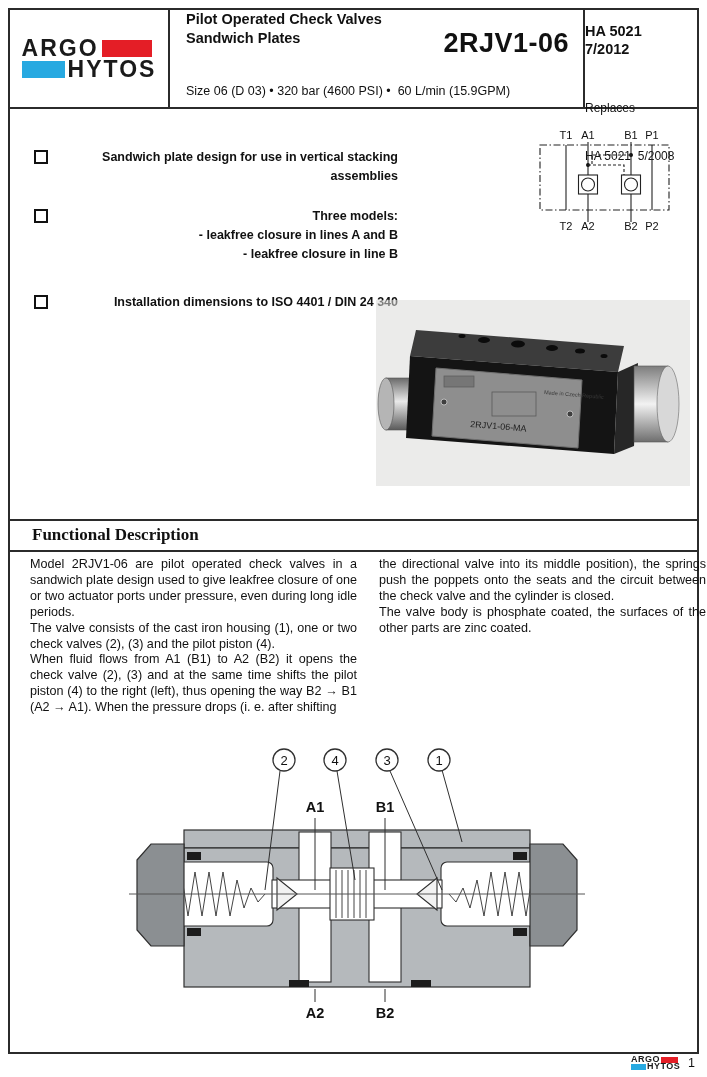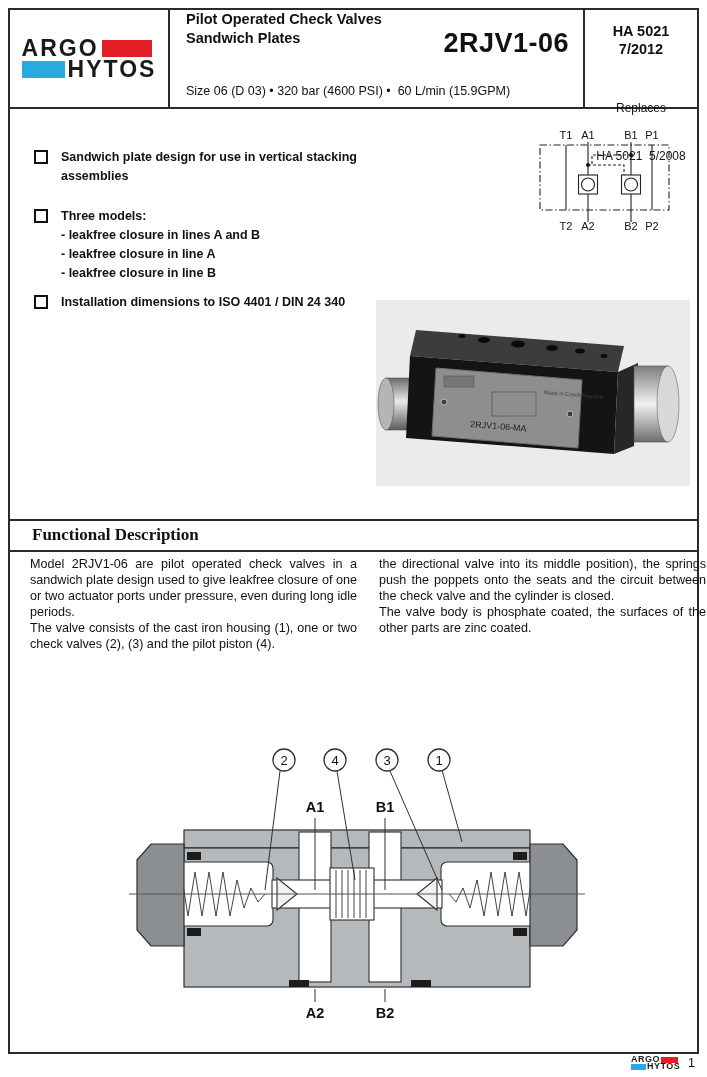--- a/index.html
+++ b/index.html
@@ -9,38 +9,38 @@
     overflow:hidden;
   }
   .page-border{
     position:absolute;left:8px;top:8px;width:687px;height:1042px;
     border:2px solid #2b2b2b;background:#fff;
   }
   
   .header{position:absolute;top:0;left:0;right:0;height:97px;display:flex;border-bottom:2px solid #2b2b2b;}
   .logo-cell{width:158px;border-right:2px solid #2b2b2b;display:flex;align-items:center;justify-content:center;}
   .title-cell{flex:1;position:relative;padding:0 14px 0 16px;}
-  .doc-cell{width:112px;border-left:2px solid #2b2b2b;text-align:center;padding-top:12px;}
+  .doc-cell{width:112px;border-left:2px solid #2b2b2b;text-align:left;padding-top:12px;}
   .logo .lrow{display:flex;align-items:center;}
   .logo-lg .word{font-weight:bold;font-size:23px;letter-spacing:2px;line-height:21px;color:#1a1a1a;}
   .logo-lg .blk{display:inline-block;width:50px;height:17px;}
   .logo-lg .blk.red{background:#e41e26;margin-left:3px;}
   .logo-lg .blk.cyan{background:#27a9e1;width:43px;margin-right:3px;}
   .logo-sm .word{font-weight:bold;font-size:9px;letter-spacing:.5px;line-height:7px;color:#1a1a1a;}
   .logo-sm .blk{display:inline-block;width:17px;height:6px;}
   .logo-sm .blk.red{background:#e41e26;margin-left:1px;}
   .logo-sm .blk.cyan{background:#27a9e1;width:15px;margin-right:1px;}
   .title-l{font-size:14.5px;font-weight:bold;line-height:19px;}
   .model{position:absolute;right:14px;top:18px;font-size:27px;font-weight:bold;letter-spacing:.5px;}
   .subtitle{position:absolute;left:16px;bottom:9px;font-size:12.5px;white-space:pre-wrap;}
   .doc-code,.doc-date{font-weight:bold;font-size:14.5px;line-height:18px;}
   .replaces{margin-top:10px;font-size:12px;line-height:16px;white-space:pre-wrap;}
   
   .features{position:absolute;left:24px;top:138px;width:390px;height:240px;}
-  .feature{position:absolute;display:flex;gap:13px;}
+  .feature{position:absolute;display:flex;text-align:right;}
   .feature.f1{top:0;}
   .feature.f2{top:59px;}
   .feature.f3{top:145px;}
   .checkbox{width:10px;height:10px;border:2px solid #111;margin-top:2px;flex:none;}
   .ftext{font-size:12.5px;font-weight:bold;line-height:19px;width:350px;}
   
   .func-bar{position:absolute;top:509px;left:0;right:0;height:29px;border-top:2px solid #2b2b2b;border-bottom:2px solid #2b2b2b;}
   .func-bar h2{margin:0;padding-left:22px;font-size:17px;line-height:28px;font-weight:bold;font-family:Liberation Serif, serif;}
   .cols{position:absolute;top:547px;left:20px;display:flex;gap:22px;}
   .col{width:327px;font-size:12.6px;line-height:15.9px;text-align:justify;}
@@ -103,21 +103,20 @@
   <div class="features">
     <div class="feature f1">
       <span class="checkbox"></span>
       <div class="ftext">Sandwich plate design for use in vertical stacking assemblies</div>
     </div>
     <div class="feature f2">
       <span class="checkbox"></span>
       <div class="ftext">
         <div>Three models:</div>
         <div>- leakfree closure in lines A and B</div>
-        <div>- leakfree closure in line A</div>
         <div>- leakfree closure in line B</div>
       </div>
     </div>
     <div class="feature f3">
       <span class="checkbox"></span>
       <div class="ftext">Installation dimensions to ISO 4401 / DIN 24 340</div>
     </div>
   </div>
 
   <svg class="sym-svg" width="150" height="106" viewBox="0 0 150 106">
@@ -192,20 +191,21 @@
   </svg>
 
   <div class="func-bar">
     <h2>Functional Description</h2>
   </div>
 
   <div class="cols">
     <div class="col">
       <p>Model 2RJV1-06 are pilot operated check valves in a sandwich plate design used to give leakfree closure of one or two actuator ports under pressure, even during long idle periods.</p>
       <p>The valve consists of the cast iron housing (1), one or two check valves (2), (3) and the pilot piston (4).</p>
+      <p>When fluid flows from A1 (B1) to A2 (B2) it opens the check valve (2), (3) and at the same time shifts the pilot piston (4) to the right (left), thus opening the way B2 → B1 (A2 → A1). When the pressure drops (i. e. after shifting</p>
     </div>
     <div class="col">
       <p>the directional valve into its middle position), the springs push the poppets onto the seats and the circuit between the check valve and the cylinder is closed.</p>
       <p>The valve body is phosphate coated, the surfaces of the other parts are zinc coated.</p>
     </div>
   </div>
 
   <svg class="cross-svg" width="460" height="294" viewBox="0 0 460 294">
 
     <rect class="gl" x="57" y="90" width="346" height="18"></rect>

